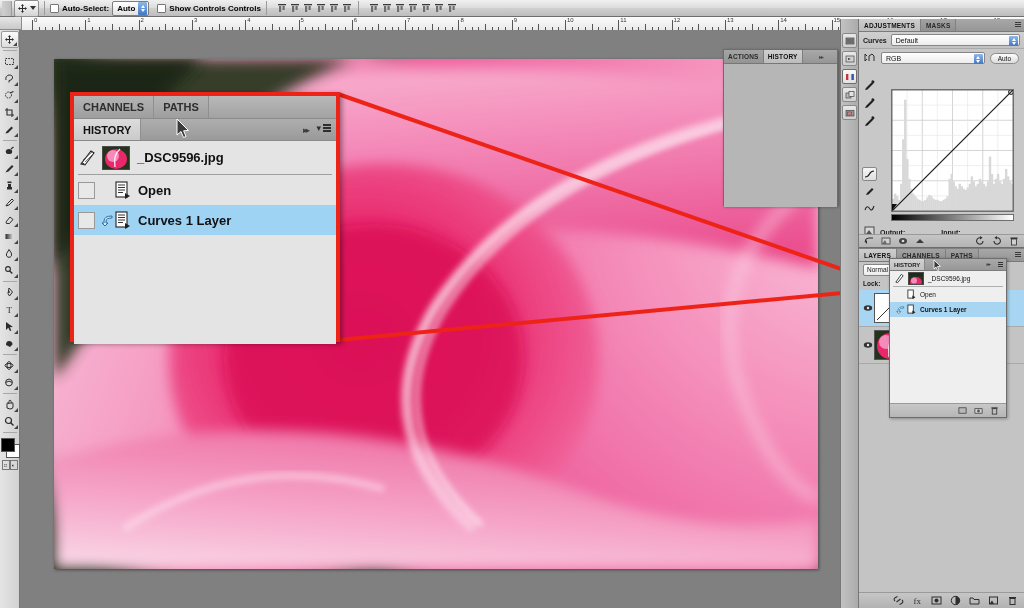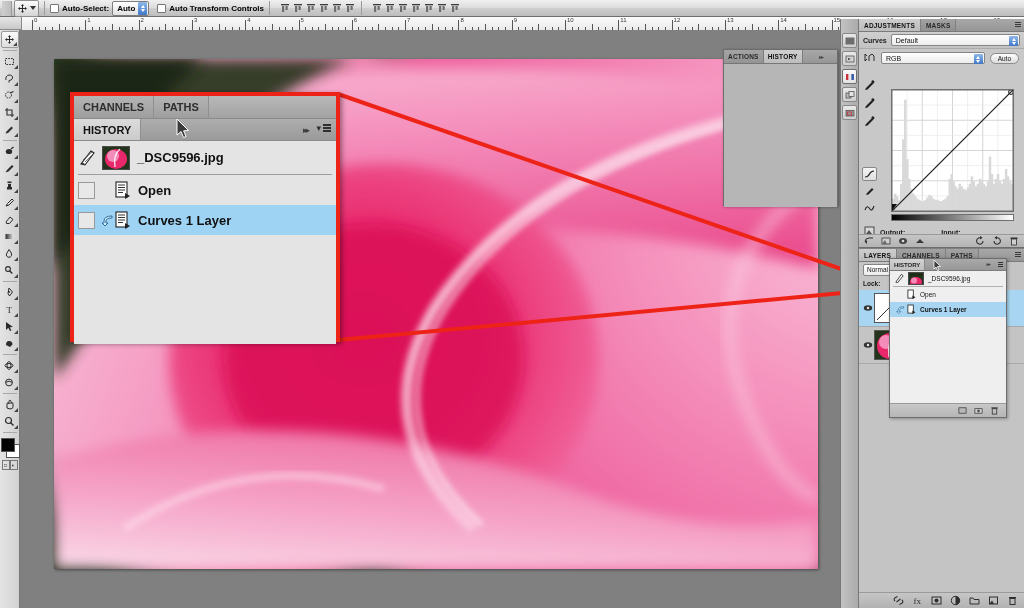--- a/index.html
+++ b/index.html
@@ -307,21 +307,21 @@
   <span class="ob-label">Auto-Select:</span>
   <span class="ob-select">
     <span>Auto</span>
     <span class="blue">
         <i class="u"></i>
         <i class="d"></i>
       </span>
   </span>
   <span style="width:8px"></span>
   <span class="ob-check"></span>
-  <span class="ob-label">Auto Transform Controls</span>
+  <span class="ob-label">Show Controls Controls</span>
   <div class="ob-sep"></div>
   <div class="align-group" id="align-group">
       <div class="align-btn">
         <svg width="10" height="10" viewBox="0 0 10 10">
           <rect x="1" y="1" width="8" height="1.3" fill="#3a3a3a"></rect>
           <rect x="2" y="3" width="2.2" height="6" fill="#6e6e6e"></rect>
           <rect x="5.5" y="3" width="2.2" height="4" fill="#6e6e6e"></rect>
         </svg>
       </div>
       <div class="align-btn">

